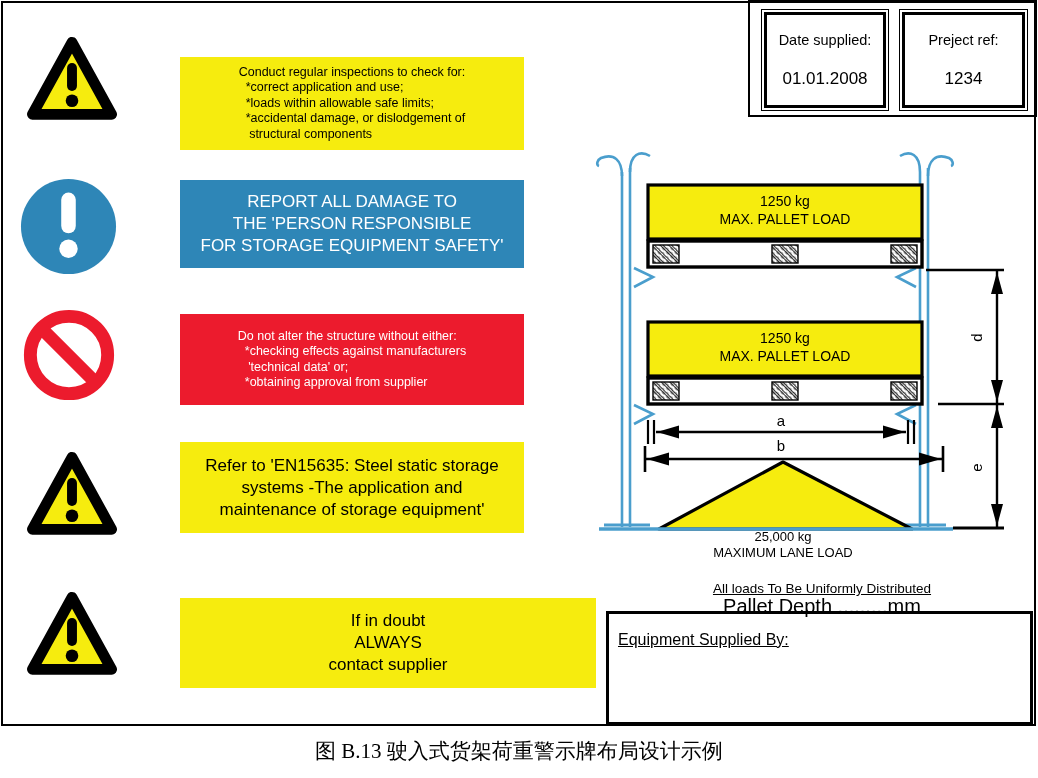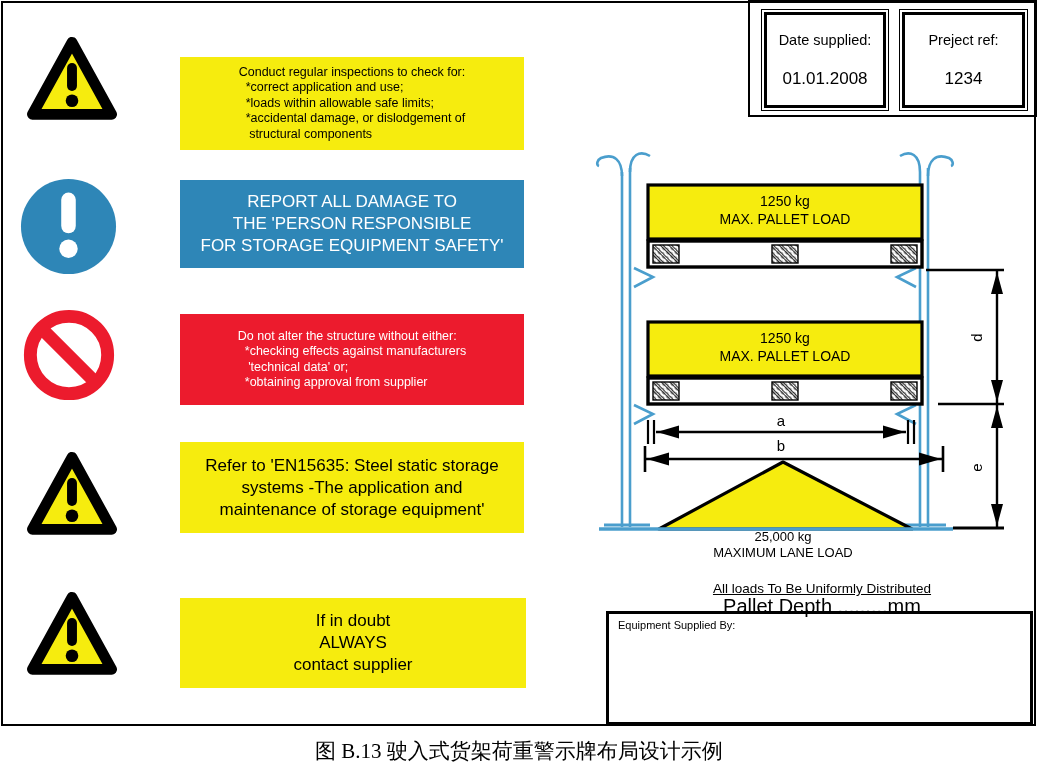--- a/index.html
+++ b/index.html
@@ -34,21 +34,21 @@
 
   
   .dlabel{position:absolute;text-align:center;white-space:pre-wrap;}
   .load-label{width:224px;font-size:14px;line-height:18px;padding-left:24px;}
   .lane-label{width:200px;font-size:13px;line-height:16px;}
   .dim-label{font-size:15px;}
   .vdim-label{position:absolute;font-size:15px;transform:rotate(-90deg);}
   .depth-line{position:absolute;left:612px;top:548px;width:420px;text-align:center;font-size:20px;margin-top:47px;}
   .uniform-line{position:absolute;left:612px;top:581px;width:420px;text-align:center;font-size:13.5px;text-decoration:underline;}
   .equip-box{position:absolute;left:606px;top:611px;width:421px;height:108px;border:3px solid #000;}
-  .equip-label{position:absolute;left:9px;top:5px;font-size:11px;}
+  .equip-label{position:absolute;left:9px;top:17px;font-size:16px;text-decoration:underline;}
 
   #diagram-svg{position:absolute;left:0;top:0;width:1038px;height:778px;pointer-events:none;}
 
   
   #caption{position:absolute;left:0;top:737px;width:1038px;text-align:center;
            font-size:21px;font-family:"Liberation Serif","DejaVu Serif",serif;}
 </style>
 </head>
 <body>
 
@@ -114,21 +114,21 @@
 THE 'PERSON RESPONSIBLE
 FOR STORAGE EQUIPMENT SAFETY'</div>
   </div>
 
   <div class="sign yellow" style="left:180px;top:442px;width:344px;height:91px;">
     <div class="sign-text big-text">Refer to 'EN15635: Steel static storage
 systems -The application and
 maintenance of storage equipment'</div>
   </div>
 
-  <div class="sign yellow" style="left:180px;top:598px;width:346px;height:90px;">
+  <div class="sign yellow" style="left:180px;top:598px;width:416px;height:90px;">
     <div class="sign-text big-text">If in doubt
 ALWAYS
 contact supplier</div>
   </div>
 
   <div class="hdr-outer">
     <div class="hdr-box" style="left:11px;width:122px;">
       <div class="hdr-inner">
         <div class="hdr-label">Date supplied:</div>
         <div class="hdr-value">01.01.2008</div>

